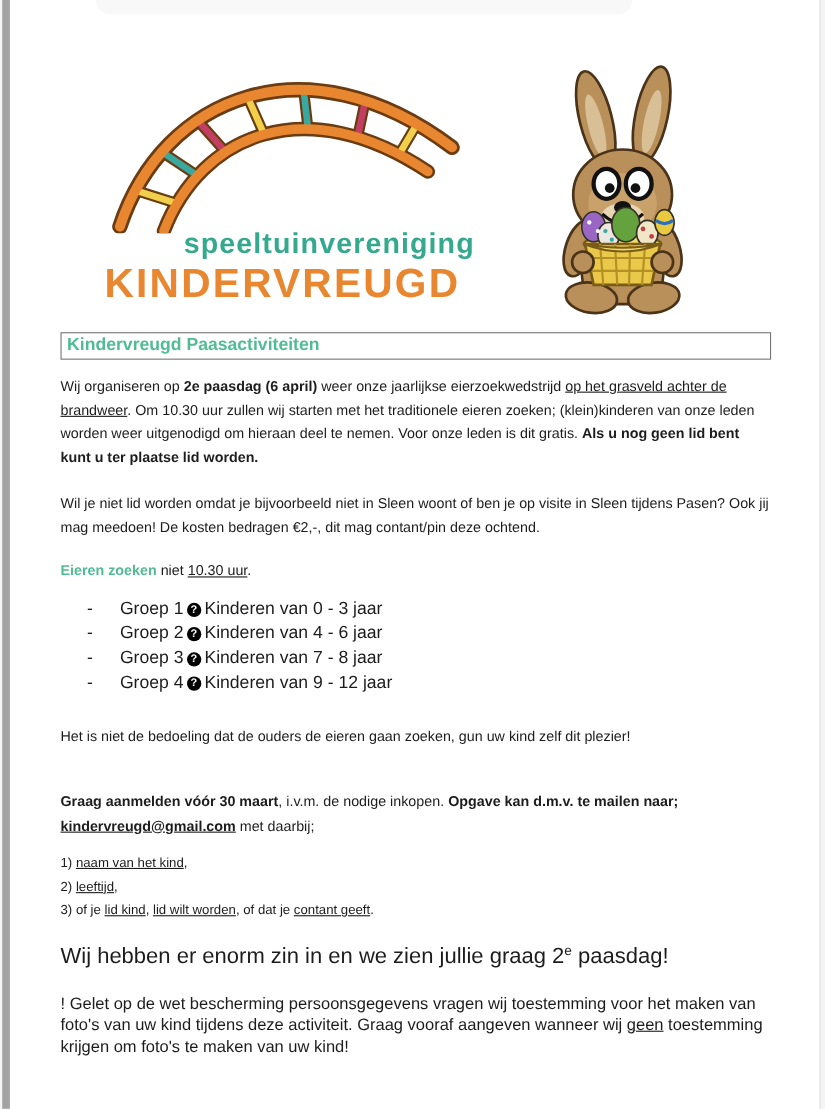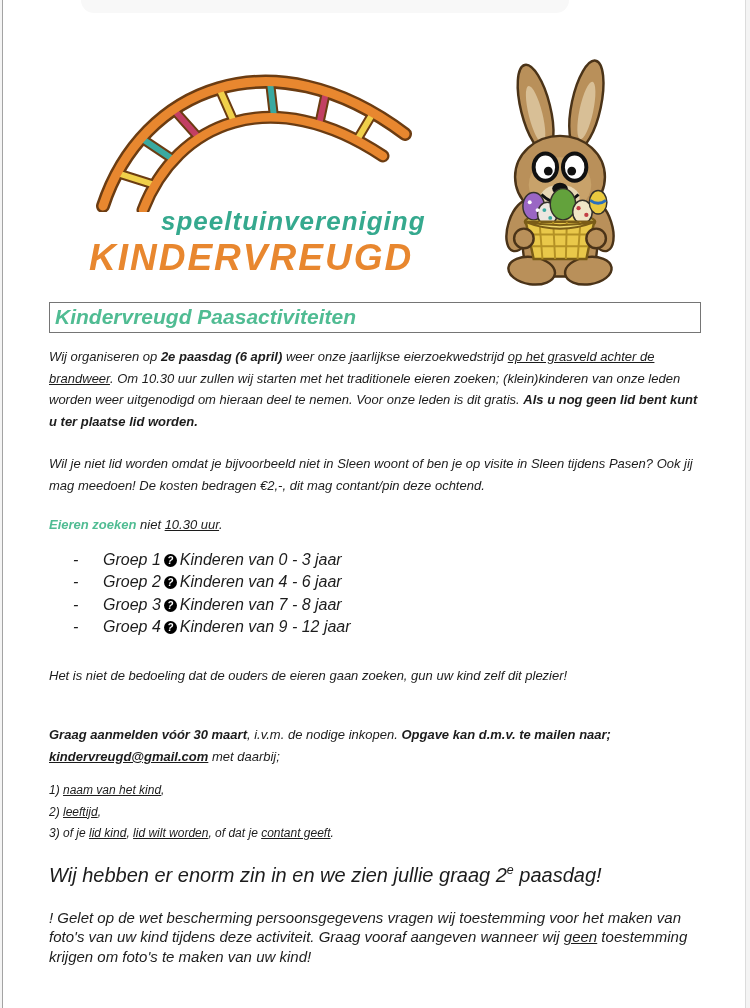--- a/index.html
+++ b/index.html
@@ -3,23 +3,22 @@
 <meta charset="utf-8">
 <style>
   html,body{margin:0;padding:0;}
   body{
     width:750px;height:1008px;background:#f4f4f4;
     font-family:"Liberation Sans","DejaVu Sans",sans-serif;
     color:#1c1c1c;overflow:hidden;
   }
   .sheet{
     box-sizing:border-box;width:744px;height:1008px;margin-left:2px;
-    background:#fff;border-left:1px solid #a3a3a3;border-right:1px solid #dcdcdc;
+    background:#fff;border-left:7px solid #a3a3a3;border-right:1px solid #dcdcdc;
     position:relative;
-    font-style:italic;
   }
   .top-shade{
     position:absolute;left:78px;top:0;width:488px;height:13px;
     background:#f8f8f8;border-radius:0 0 26px 26px;
   }
   .content{padding:0 44px 0 46px;}
   
   .header{position:relative;height:300px;}
   .logo{position:absolute;left:84px;top:60px;width:340px;}
   .logo svg{display:block;}
@@ -29,21 +28,21 @@
   }
   .logo-title{
     color:var(--logo-orange);font-weight:bold;font-size:37px;letter-spacing:2px;
     margin:0 0 0 2px;
   }
   .bunny{position:absolute;left:474px;top:56px;width:166px;height:233px;}
   
   .title-box{
     box-sizing:border-box;border:1px solid var(--box-border);
     padding:2px 5px 3px 5px;margin-top:2px;
-    color:var(--accent-green);font-weight:bold;font-size:21px;
+    color:var(--accent-green);font-weight:bold;font-size:16px;
   }
   .para{font-size:13px;line-height:21.5px;}
   .p-intro{margin-top:13px;}
   .p-visitors{margin-top:21px;}
   .p-eggs{margin-top:18px;}
   .group-list{margin-top:0;}
   .group-row{font-size:16px;line-height:22.5px;padding-left:24px;}
   .group-row .dash{display:inline-block;width:30px;}
   .qmark{
     display:inline-block;width:13px;height:13px;border-radius:50%;

